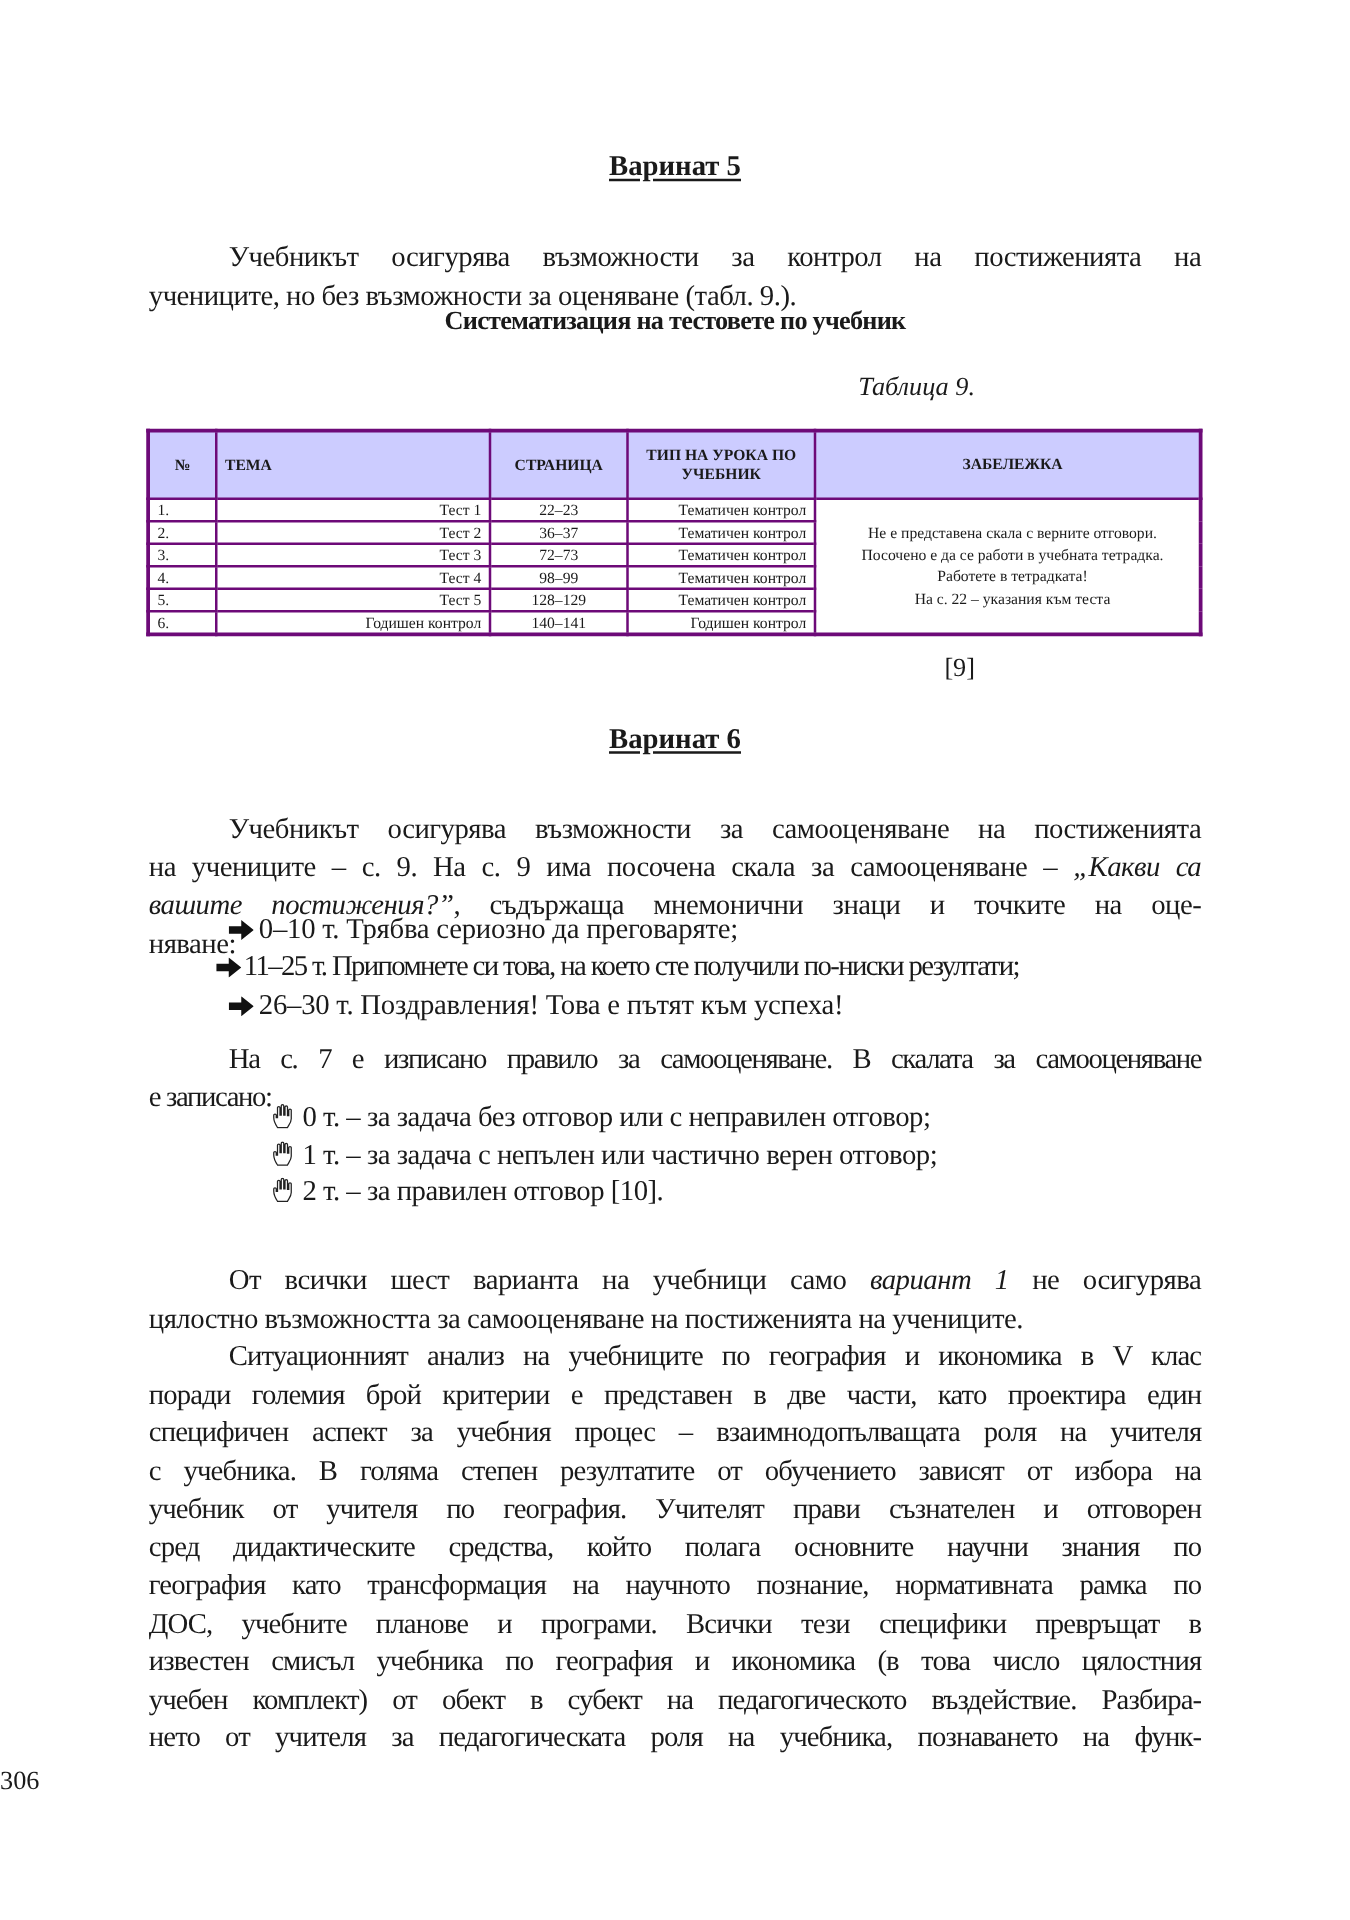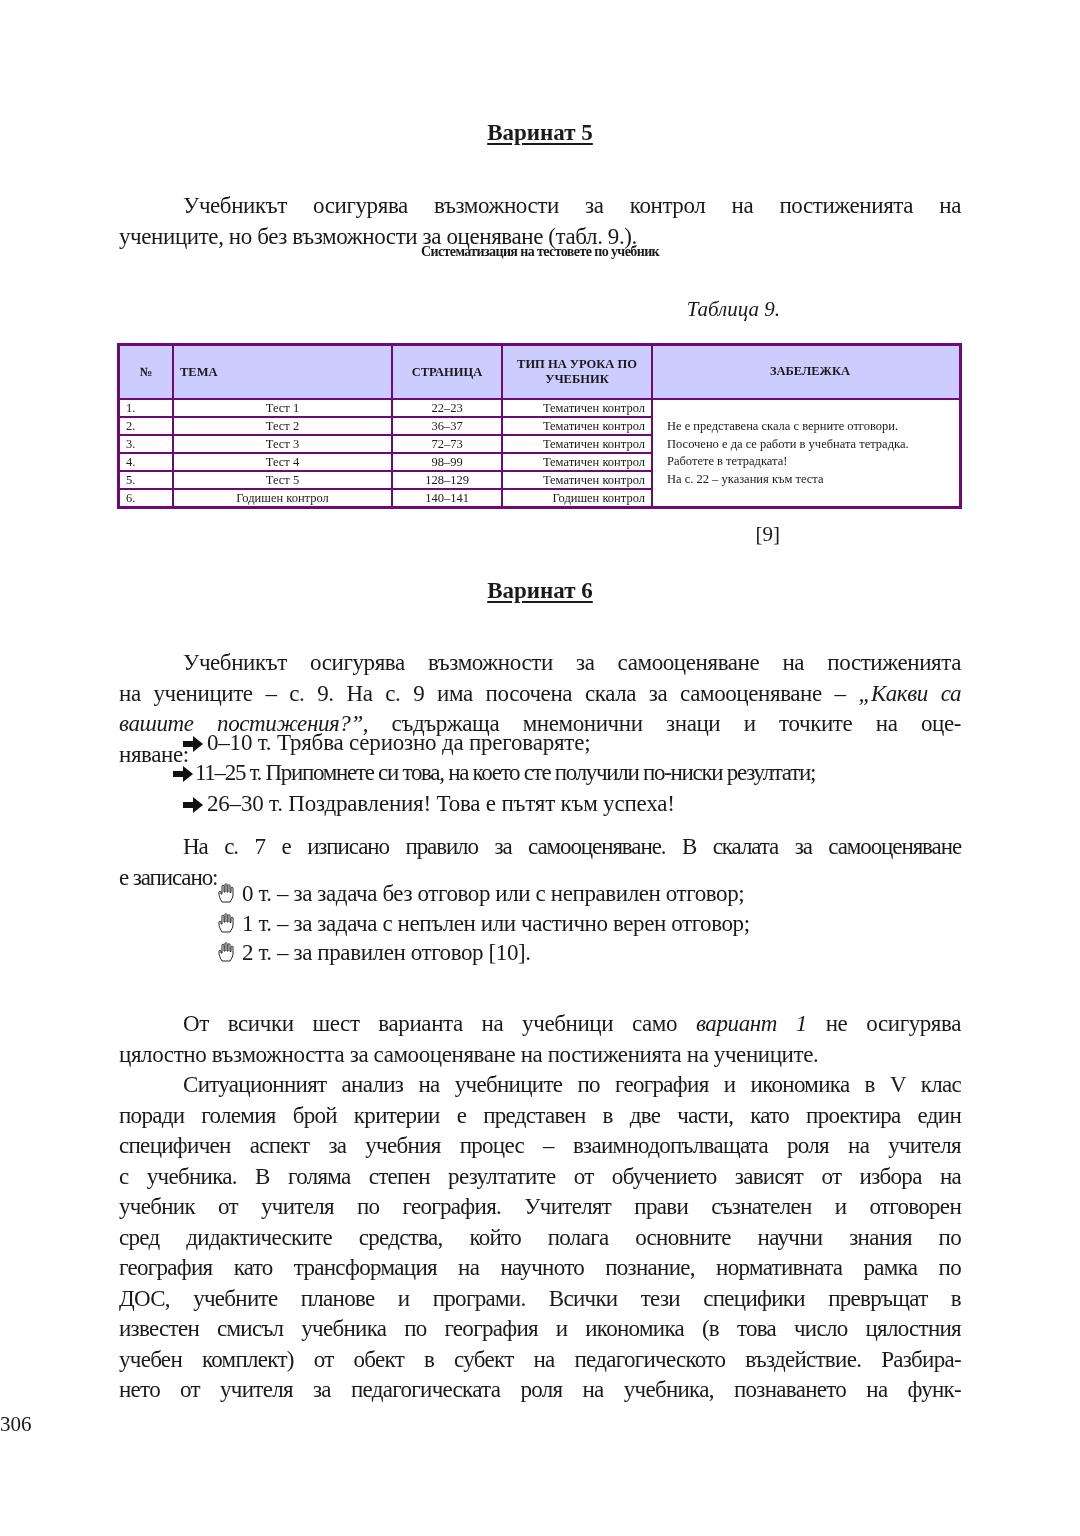--- a/index.html
+++ b/index.html
@@ -17,42 +17,42 @@
   .para {
     position: absolute; left: 119px; width: 842px;
     font-size: 23px; line-height: 30.5px; text-align: justify;
     letter-spacing: -0.4px;
   }
   .para .line { display: block; text-align: justify; text-align-last: justify; white-space: nowrap; }
   .para .line.last { text-align-last: left; }
   .para .line.indent { padding-left: 64px; margin-top: 40px; }
   .table-title {
     position: absolute; left: 0; width: 1080px; text-align: center;
-    font-weight: bold; font-size: 14px; letter-spacing: -0.6px;
+    font-weight: bold; font-size: 21px; letter-spacing: -0.6px;
   }
   .table-label {
     position: absolute; right: 119px; font-style: italic; font-size: 21px;
   }
   table.tests {
     position: absolute; left: 117px; top: 343px; width: 845px;
     border-collapse: collapse; font-size: 12.5px;
     border: 3px solid #6d0a78;
   }
   table.tests th, table.tests td {
     border: 2px solid #6d0a78; padding: 0 6px; line-height: 15px;
   }
   table.tests thead th {
     background: #ccccff; font-weight: bold; font-size: 12.5px; height: 52px;
   }
   table.tests tbody td { height: 16px; }
   .c-num { width: 40px; text-align: left; }
-  .c-topic { width: 205px; text-align: center; }
+  .c-topic { width: 205px; text-align: right; }
   .c-page { width: 96px; text-align: center; }
   .c-type { width: 136px; text-align: right; }
-  .c-note { text-align: left; padding-left: 14px !important; vertical-align: middle; line-height: 17.5px !important; }
+  .c-note { text-align: center; padding-left: 14px !important; vertical-align: middle; line-height: 17.5px !important; }
   th.c-num, th.c-page, th.c-type, th.c-note { text-align: center; }
   th.c-topic { text-align: left; padding-left: 10px; }
   td.c-topic { padding-left: 10px; }
   td.c-num { padding-left: 8px; }
   .source-ref { position: absolute; right: 119px; font-size: 21px; }
   .bullet { position: absolute; font-size: 23px; white-space: nowrap; letter-spacing: -0.4px; }
   .arrow { display: inline-block; width: 24px; vertical-align: -2px; }
   .hand { display: inline-block; width: 20px; vertical-align: -2px; margin-right: 4px; }
   .page-number { position: absolute; left: 0; width: 1080px; text-align: left; font-size: 21px; }
   .it { font-style: italic; }

